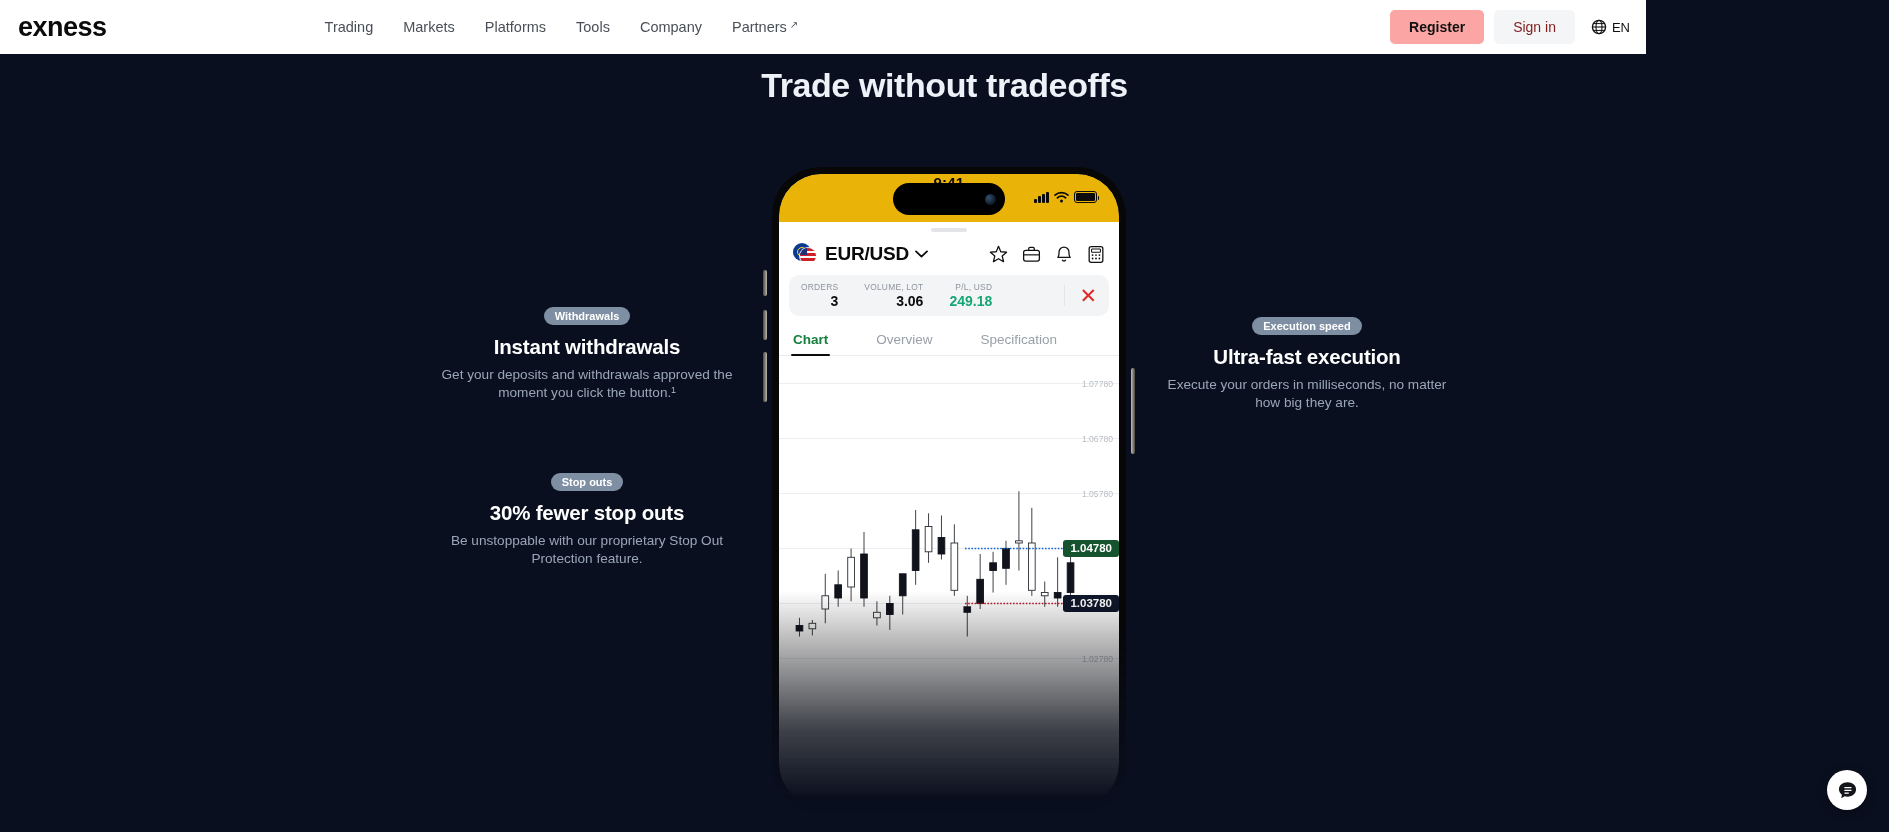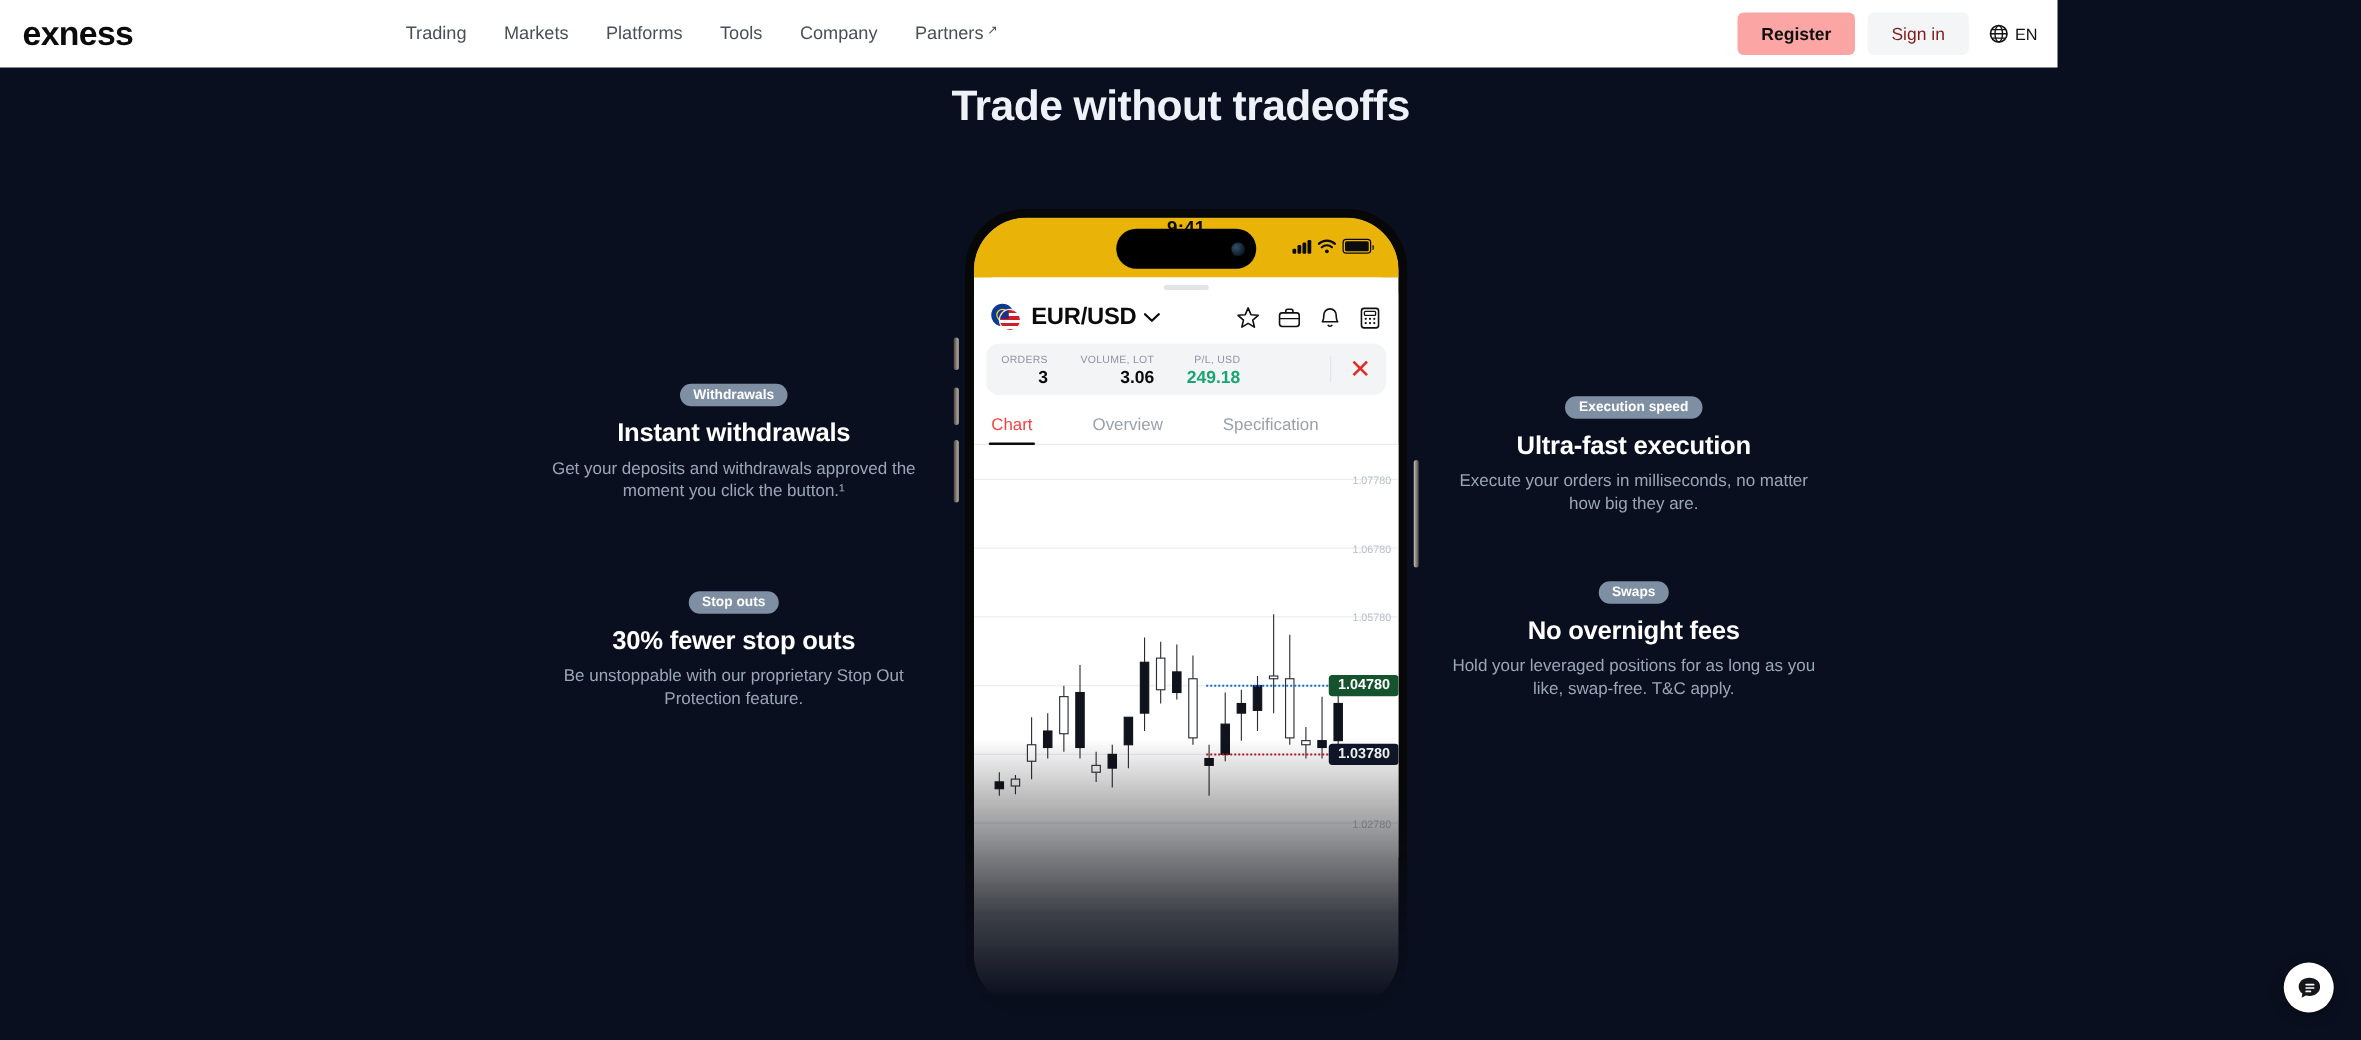--- a/index.html
+++ b/index.html
@@ -229,21 +229,21 @@
   }
 
   .tabs {
     display: flex; margin-top: 11px; padding: 0 14px;
     border-bottom: 1px solid #ececf0;
   }
   .tab {
     font-size: 13.5px; color: #9aa0a8; padding: 5px 0 8px;
     margin-right: 48px; cursor: pointer; position: relative;
   }
-  .tab.active { color: #ef4444; font-weight: 400; }
+  .tab.active { color: #15803d; font-weight: 700; }
   .tab.active::after {
     content: ''; position: absolute; left: -2px; right: -2px; bottom: -1px;
     height: 2.2px; background: #0b0b0b; border-radius: 2px;
   }
 
   .chart-area { position: relative; height: 330px; background: #fff; }
   .chart-svg { display: block; width: 100%; height: 100%; }
   .price-badge {
     position: absolute; right: 0; display: flex; align-items: center;
     height: 17px; padding: 0 7px; border-radius: 3px;
@@ -322,25 +322,20 @@
     <div class="feat-title">30% fewer stop outs</div>
     <div class="feat-desc">Be unstoppable with our proprietary Stop Out Protection feature.</div>
   </div>
 
   <div class="feature f-right1">
     <div class="feat-badge">Execution speed</div>
     <div class="feat-title">Ultra-fast execution</div>
     <div class="feat-desc">Execute your orders in milliseconds, no matter how big they are.</div>
   </div>
 
-  <div class="feature f-right2">
-    <div class="feat-badge">Swaps</div>
-    <div class="feat-title">No overnight fees</div>
-    <div class="feat-desc">Hold your leveraged positions for as long as you like, swap-free. T&amp;C apply.</div>
-  </div>
 
   <div class="phone-wrap">
     <div class="phone-frame"></div>
     <div class="btn-vol" style="top:150px;height:30px;"></div>
     <div class="btn-vol" style="top:192px;height:50px;"></div>
     <div class="btn-vol" style="top:110px;height:26px;"></div>
     <div class="btn-power"></div>
     <div class="phone-inner-black"></div>
 
     <div class="screen">

